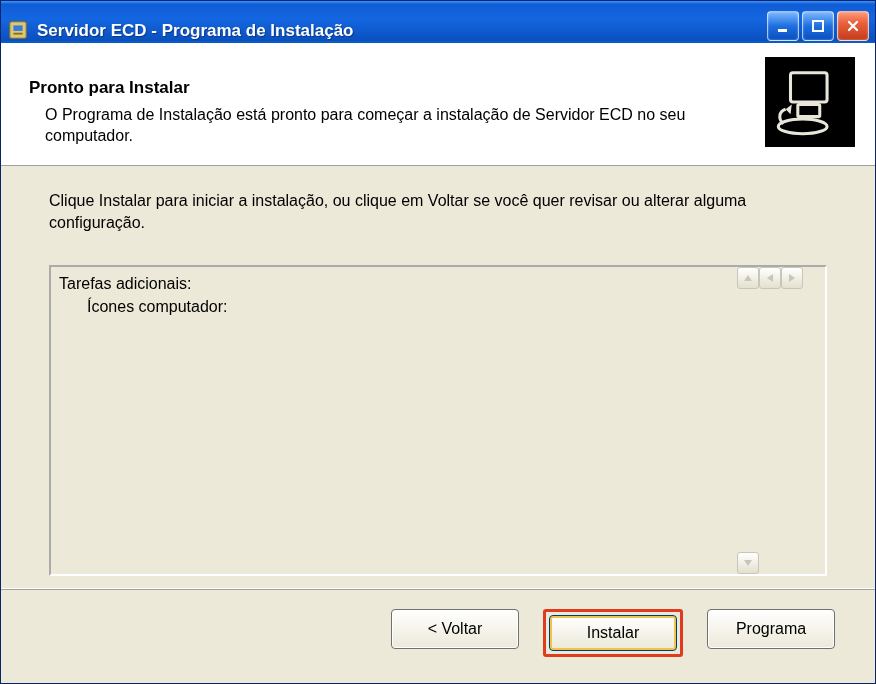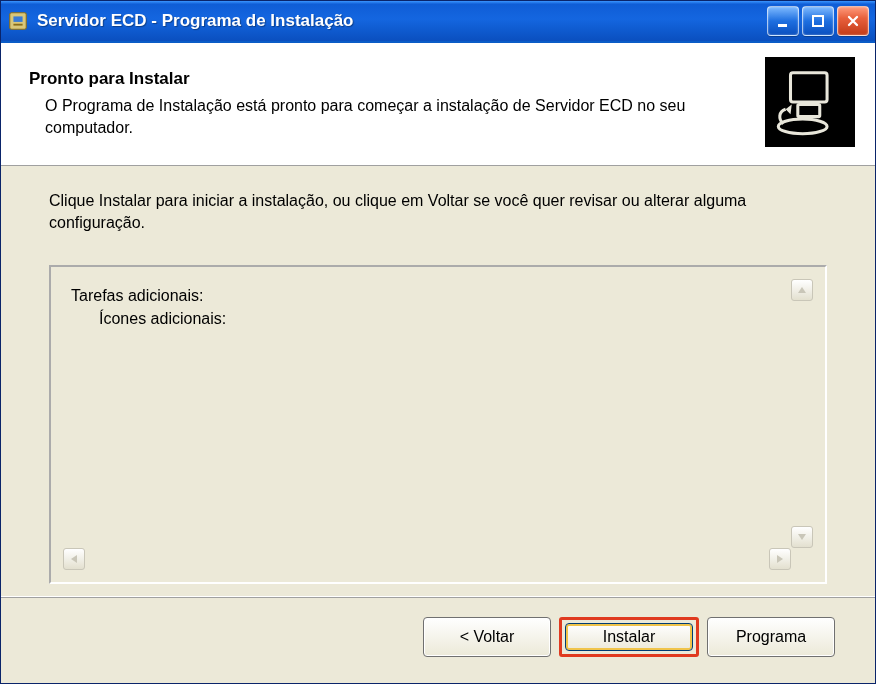--- a/index.html
+++ b/index.html
@@ -16,21 +16,21 @@
       height: 684px;
       background: #ece9d8;
       border: 1px solid #0a246a;
       display: flex;
       flex-direction: column;
     }
     .titlebar {
       height: 40px;
       background: linear-gradient(to bottom, #3a95ff 0%, #0f5dd6 8%, #1466e0 45%, #0a4fbf 100%);
       display: flex;
-      align-items: center;
+      align-items: flex-end;
       padding: 0 4px 0 6px;
       color: #fff;
       font-weight: bold;
       font-size: 17px;
     }
     .titlebar-icon {
       width: 22px; height: 22px;
       margin-right: 8px;
       display: inline-flex;
       align-items: center;
@@ -53,21 +53,21 @@
     .tb-min, .tb-max { background: linear-gradient(to bottom, #7db9ff, #1e6fe0 50%, #0a4fbf); }
     .tb-close { background: linear-gradient(to bottom, #ff9a7a, #e8603c 40%, #c33b18); }
     .tb-btn svg { width: 16px; height: 16px; display:block; }
 
     .header-white {
       background: #fff;
       border-top: 2px solid #0a5cc7;
       border-bottom: 1px solid #a0a0a0;
       padding: 14px 20px 18px 28px;
       display: flex;
-      align-items: center;
+      align-items: flex-end;
       gap: 16px;
     }
     .header-texts { flex: 1; padding-top: 4px; }
     .header-title { font-weight: bold; font-size: 17px; margin-bottom: 6px; color: #000; }
     .header-subtitle { font-size: 16px; color: #000; margin-left: 16px; line-height: 1.35; max-width: 700px; }
     .header-icon {
       width: 90px; height: 90px;
       background: #000;
       display: flex;
       align-items: center;
@@ -82,22 +82,22 @@
       flex-direction: column;
     }
     .instructions { font-size: 16px; color: #000; line-height: 1.35; margin-bottom: 32px; }
 
     .summary-frame {
       border: 2px inset #fff;
       background: #ece9d8;
       flex: 1;
       position: relative;
       display: flex;
-      flex-direction: column;
-      padding: 12px;
+      flex-direction: row;
+      padding: 0;
       min-height: 300px;
     }
     .summary-scroll {
       flex: 1;
       display: flex;
       position: relative;
     }
     .summary-content {
       flex: 1;
       padding: 6px 8px;
@@ -132,21 +132,21 @@
     .sb-track-h { flex: 1; }
     .sb-corner { width:22px; height:22px; }
 
     .footer {
       border-top: 1px solid #fff;
       box-shadow: inset 0 1px 0 #a0a0a0;
       background: #ece9d8;
       padding: 20px 40px 26px;
       display: flex;
       justify-content: flex-end;
-      gap: 8px;
+      gap: 24px;
     }
     .btn {
       min-width: 128px;
       height: 40px;
       font-family: Tahoma, Arial, sans-serif;
       font-size: 16px;
       background: linear-gradient(to bottom, #ffffff, #ece9d8);
       border: 1px solid #707070;
       border-radius: 4px;
       box-shadow: 0 0 0 1px #fff inset;
@@ -154,21 +154,21 @@
       padding: 0 18px;
     }
     .btn-default-wrap {
       padding: 3px;
       border: 3px solid #e03a1f;
       border-radius: 3px;
       display: inline-flex;
     }
     .btn-default {
       min-width: 128px;
-      height: 28px;
+      height: 36px;
       font-family: Tahoma, Arial, sans-serif;
       font-size: 16px;
       background: linear-gradient(to bottom, #ffffff, #ece9d8);
       border: 1px solid #003c74;
       border-radius: 4px;
       box-shadow: 0 0 0 2px #f0c44a inset, 0 0 0 1px #fff inset;
       cursor: pointer;
       padding: 0 18px;
     }
   </style>
@@ -222,21 +222,21 @@
     </div>
   </div>
 
   <div class="body-area">
     <div class="instructions">Clique Instalar para iniciar a instalação, ou clique em Voltar se você quer revisar ou alterar alguma configuração.</div>
 
     <div class="summary-frame">
       <div class="summary-scroll">
         <div class="summary-content">
           <div>Tarefas adicionais:</div>
-          <div class="indent1">Ícones adicionais:</div>
+          <div class="indent1">Ícones computador:</div>
         </div>
         <div class="vscroll">
           <div class="sb-btn">
             <svg viewBox="0 0 10 10" width="10" height="10">
                 <polygon points="5,2 9,8 1,8" fill="#c9c6b8"></polygon>
               </svg>
           </div>
           <div class="sb-track-v"></div>
           <div class="sb-btn">
             <svg viewBox="0 0 10 10" width="10" height="10">

